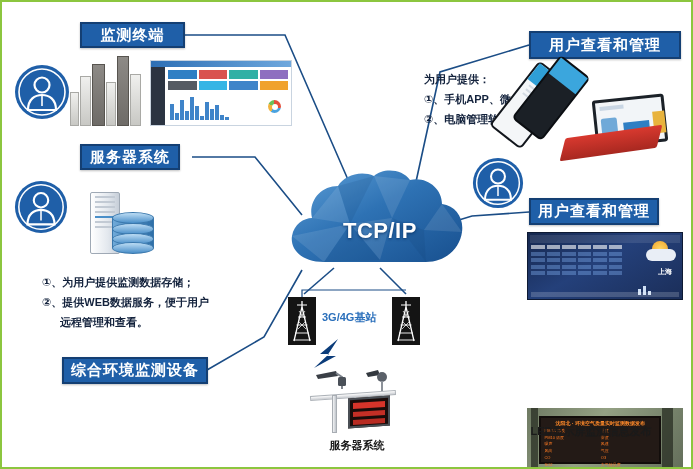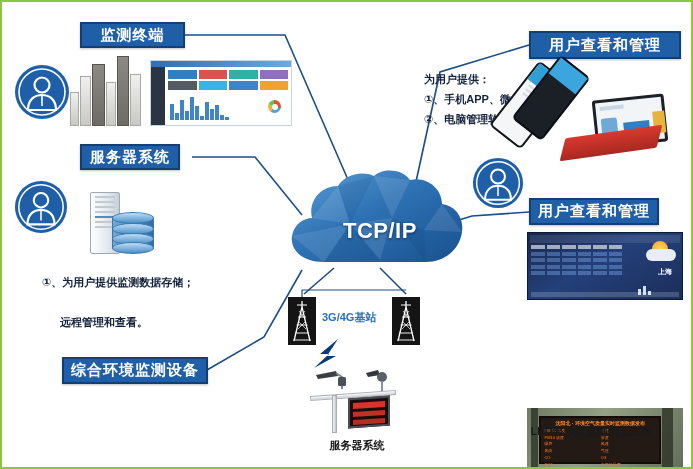--- a/index.html
+++ b/index.html
@@ -309,20 +309,21 @@
       <div style="position:absolute; left:0; top:6px; width:100%; height:30px;
                   background:linear-gradient(90deg,#6fa9d8,#2e6fa8); border-left:1px solid #3b78ac; border-right:1px solid #3b78ac;"></div>
       <div class="db-ring" style="top:0;"></div>
       <div class="db-ring" style="top:11px;"></div>
       <div class="db-ring" style="top:21px;"></div>
       <div class="db-ring" style="top:30px;"></div>
     </div>
   </div>
 
   <div class="note" style="left:40px; top:272px; font-size:11px;">①、为用户提供监测数据存储；</div>
+  <div class="note" style="left:40px; top:292px; font-size:11px;">②、提供WEB数据服务，便于用户</div>
   <div class="note" style="left:58px; top:312px; font-size:11px;">远程管理和查看。</div>
 
   <div class="banner outlined" style="left:60px; top:355px; width:146px; height:27px; font-size:15px;">综合环境监测设备</div>
 
   <div class="banner outlined" style="left:527px; top:29px; width:152px; height:28px; font-size:15px;">用户查看和管理</div>
 
   <div class="note" style="left:422px; top:69px; font-size:11px;">为用户提供：</div>
   <div class="note" style="left:422px; top:89px; font-size:11px;">①、手机APP、微信查看</div>
   <div class="note" style="left:422px; top:109px; font-size:11px;">②、电脑管理软件</div>
 

